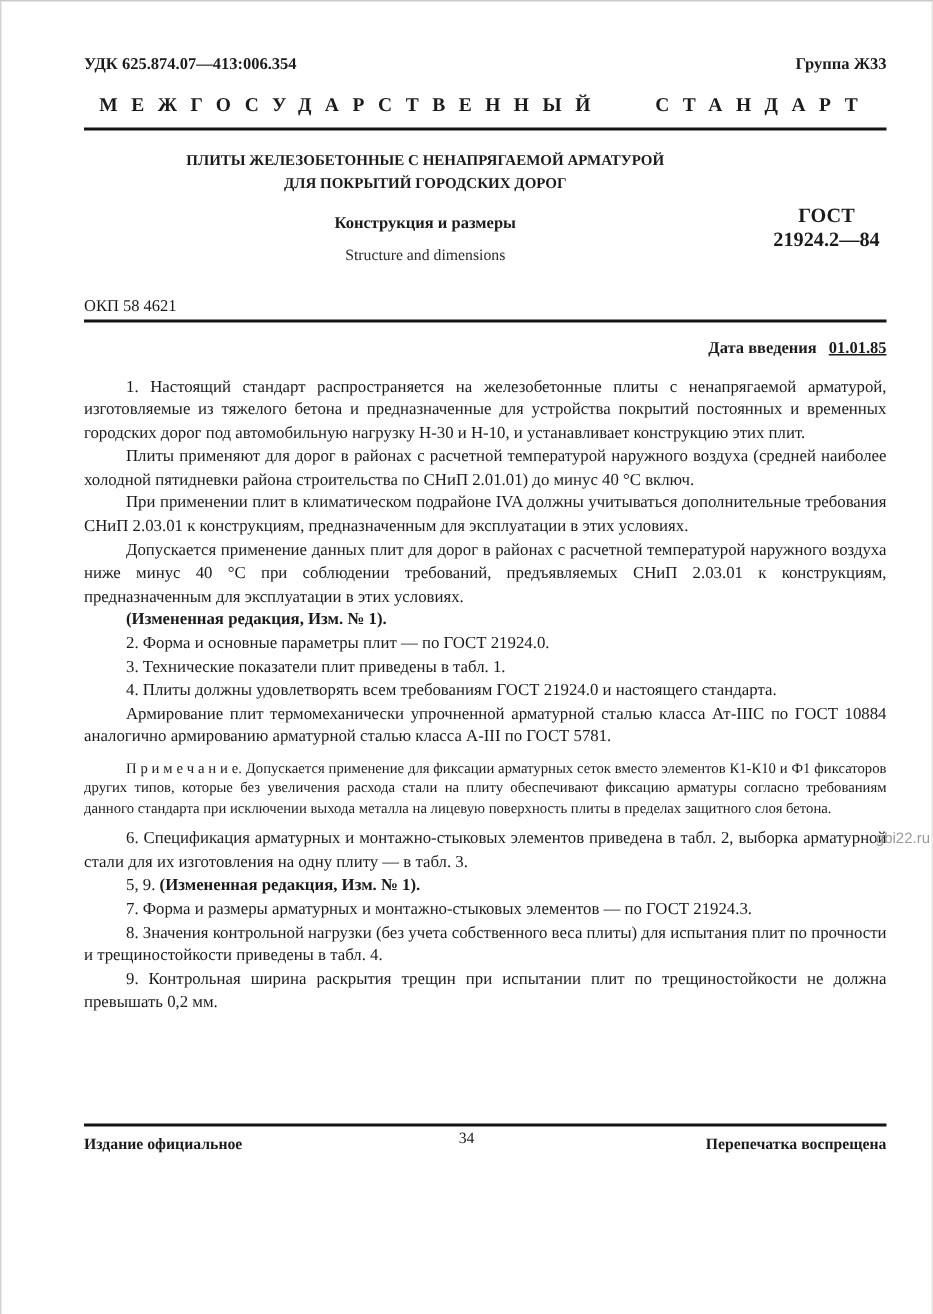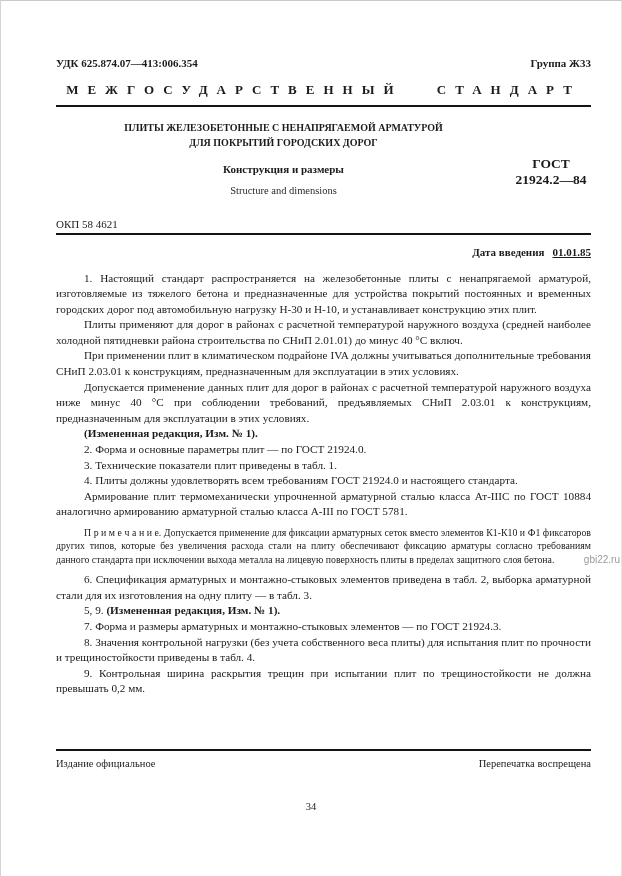--- a/index.html
+++ b/index.html
@@ -12,21 +12,21 @@
   }
   .page {
     position:relative;
     width:622px; height:876px;
     background:#ffffff;
     border-top:1px solid #c9c9c6;
     border-left:1px solid #d4d4d1;
     border-right:1px solid #e3e3e0;
     overflow:hidden;
   }
-  .inner { padding:36px 30px 0 55px;margin-top:20px; }
+  .inner { padding:36px 30px 0 55px; }
 
   
   .meta-row { display:flex; justify-content:space-between; align-items:baseline; font-size:11px; font-weight:bold; }
 
   
   .std-heading {
     margin-top:13px;
     text-align:center;
     font-size:13px; font-weight:bold;
     letter-spacing:9px; word-spacing:22px;
@@ -58,24 +58,24 @@
     margin-top:6px; margin-bottom:6px;
   }
   .doc-body p .b { font-weight:bold; }
 
   
   .footer {
     position:absolute; left:55px; right:30px; top:748px;
     border-top:2px solid #141414;
     padding-top:7px;
     display:flex; justify-content:space-between;
-    font-size:10.5px; font-weight:normal;
+    font-size:10.5px; font-weight:bold;
   }
   .page-number {
-    position:absolute; top:800px; left:0; width:100%;
+    position:absolute; top:753px; left:0; width:100%;
     text-align:center; font-size:10.5px;
   }
   .watermark {
     position:absolute; top:553px; right:1px;
     font-family:"Liberation Sans", sans-serif;
     font-size:10px; color:#9a9a9a;
   }
 </style>
 </head>
 <body>

